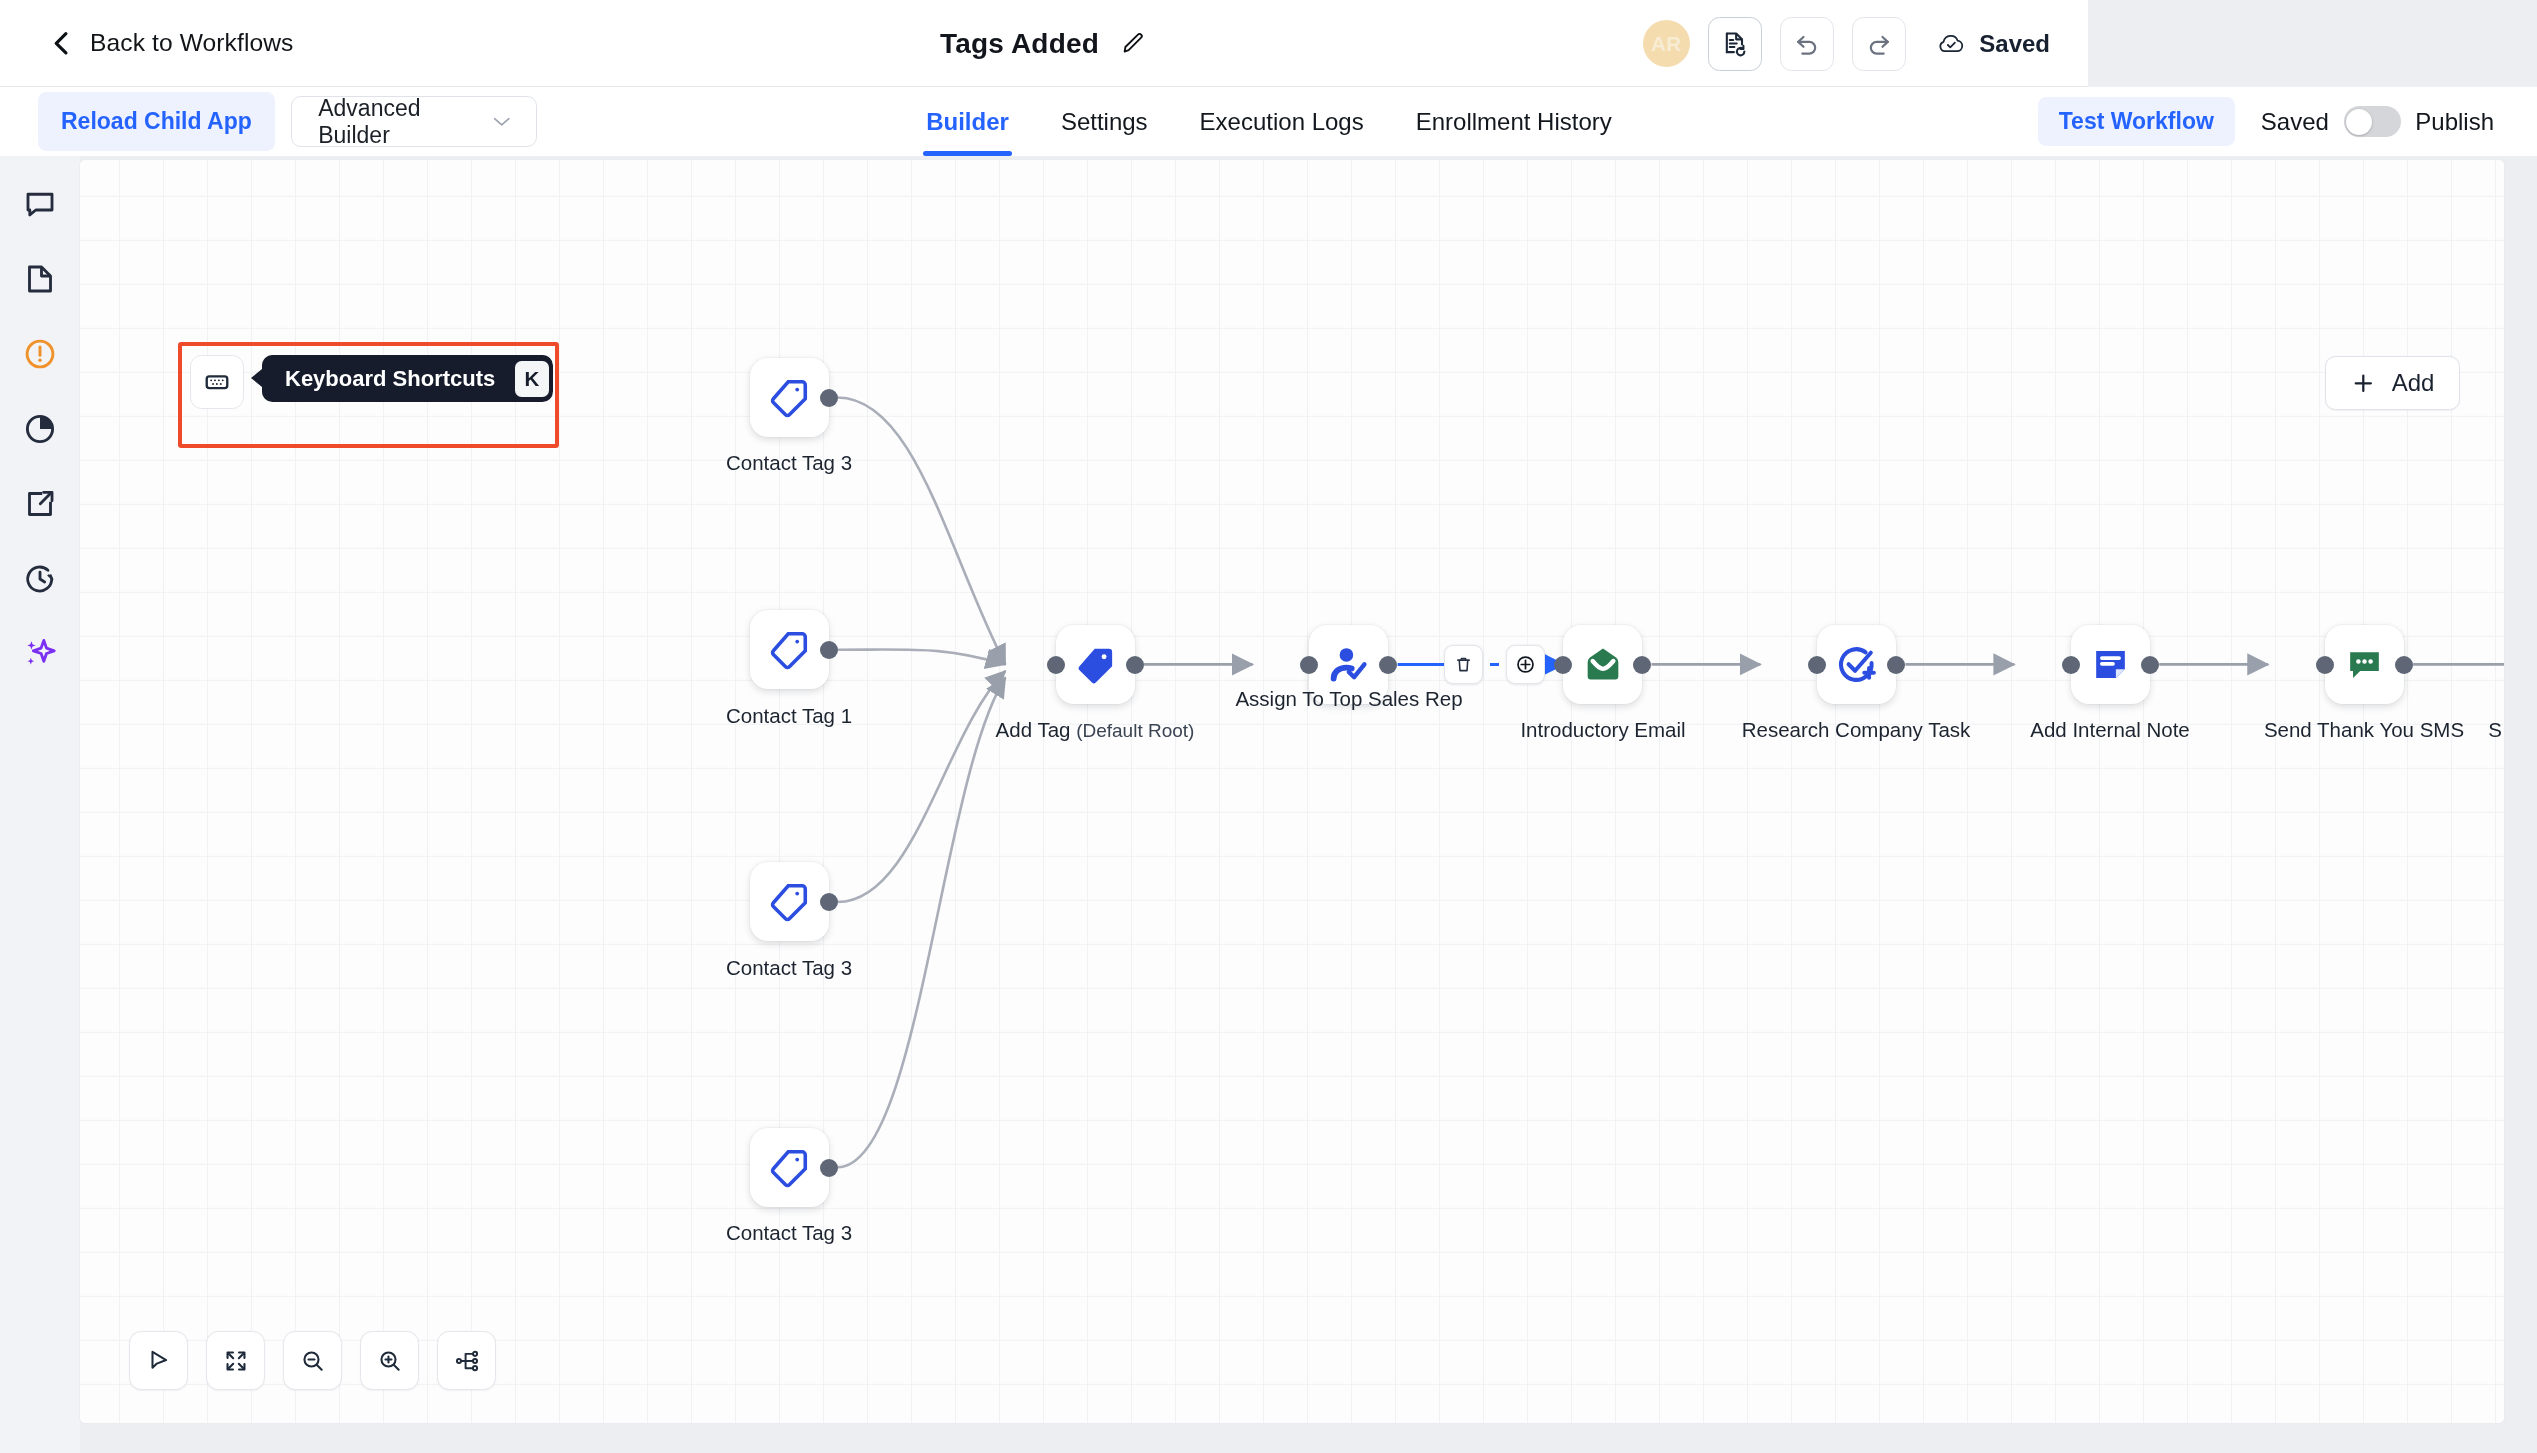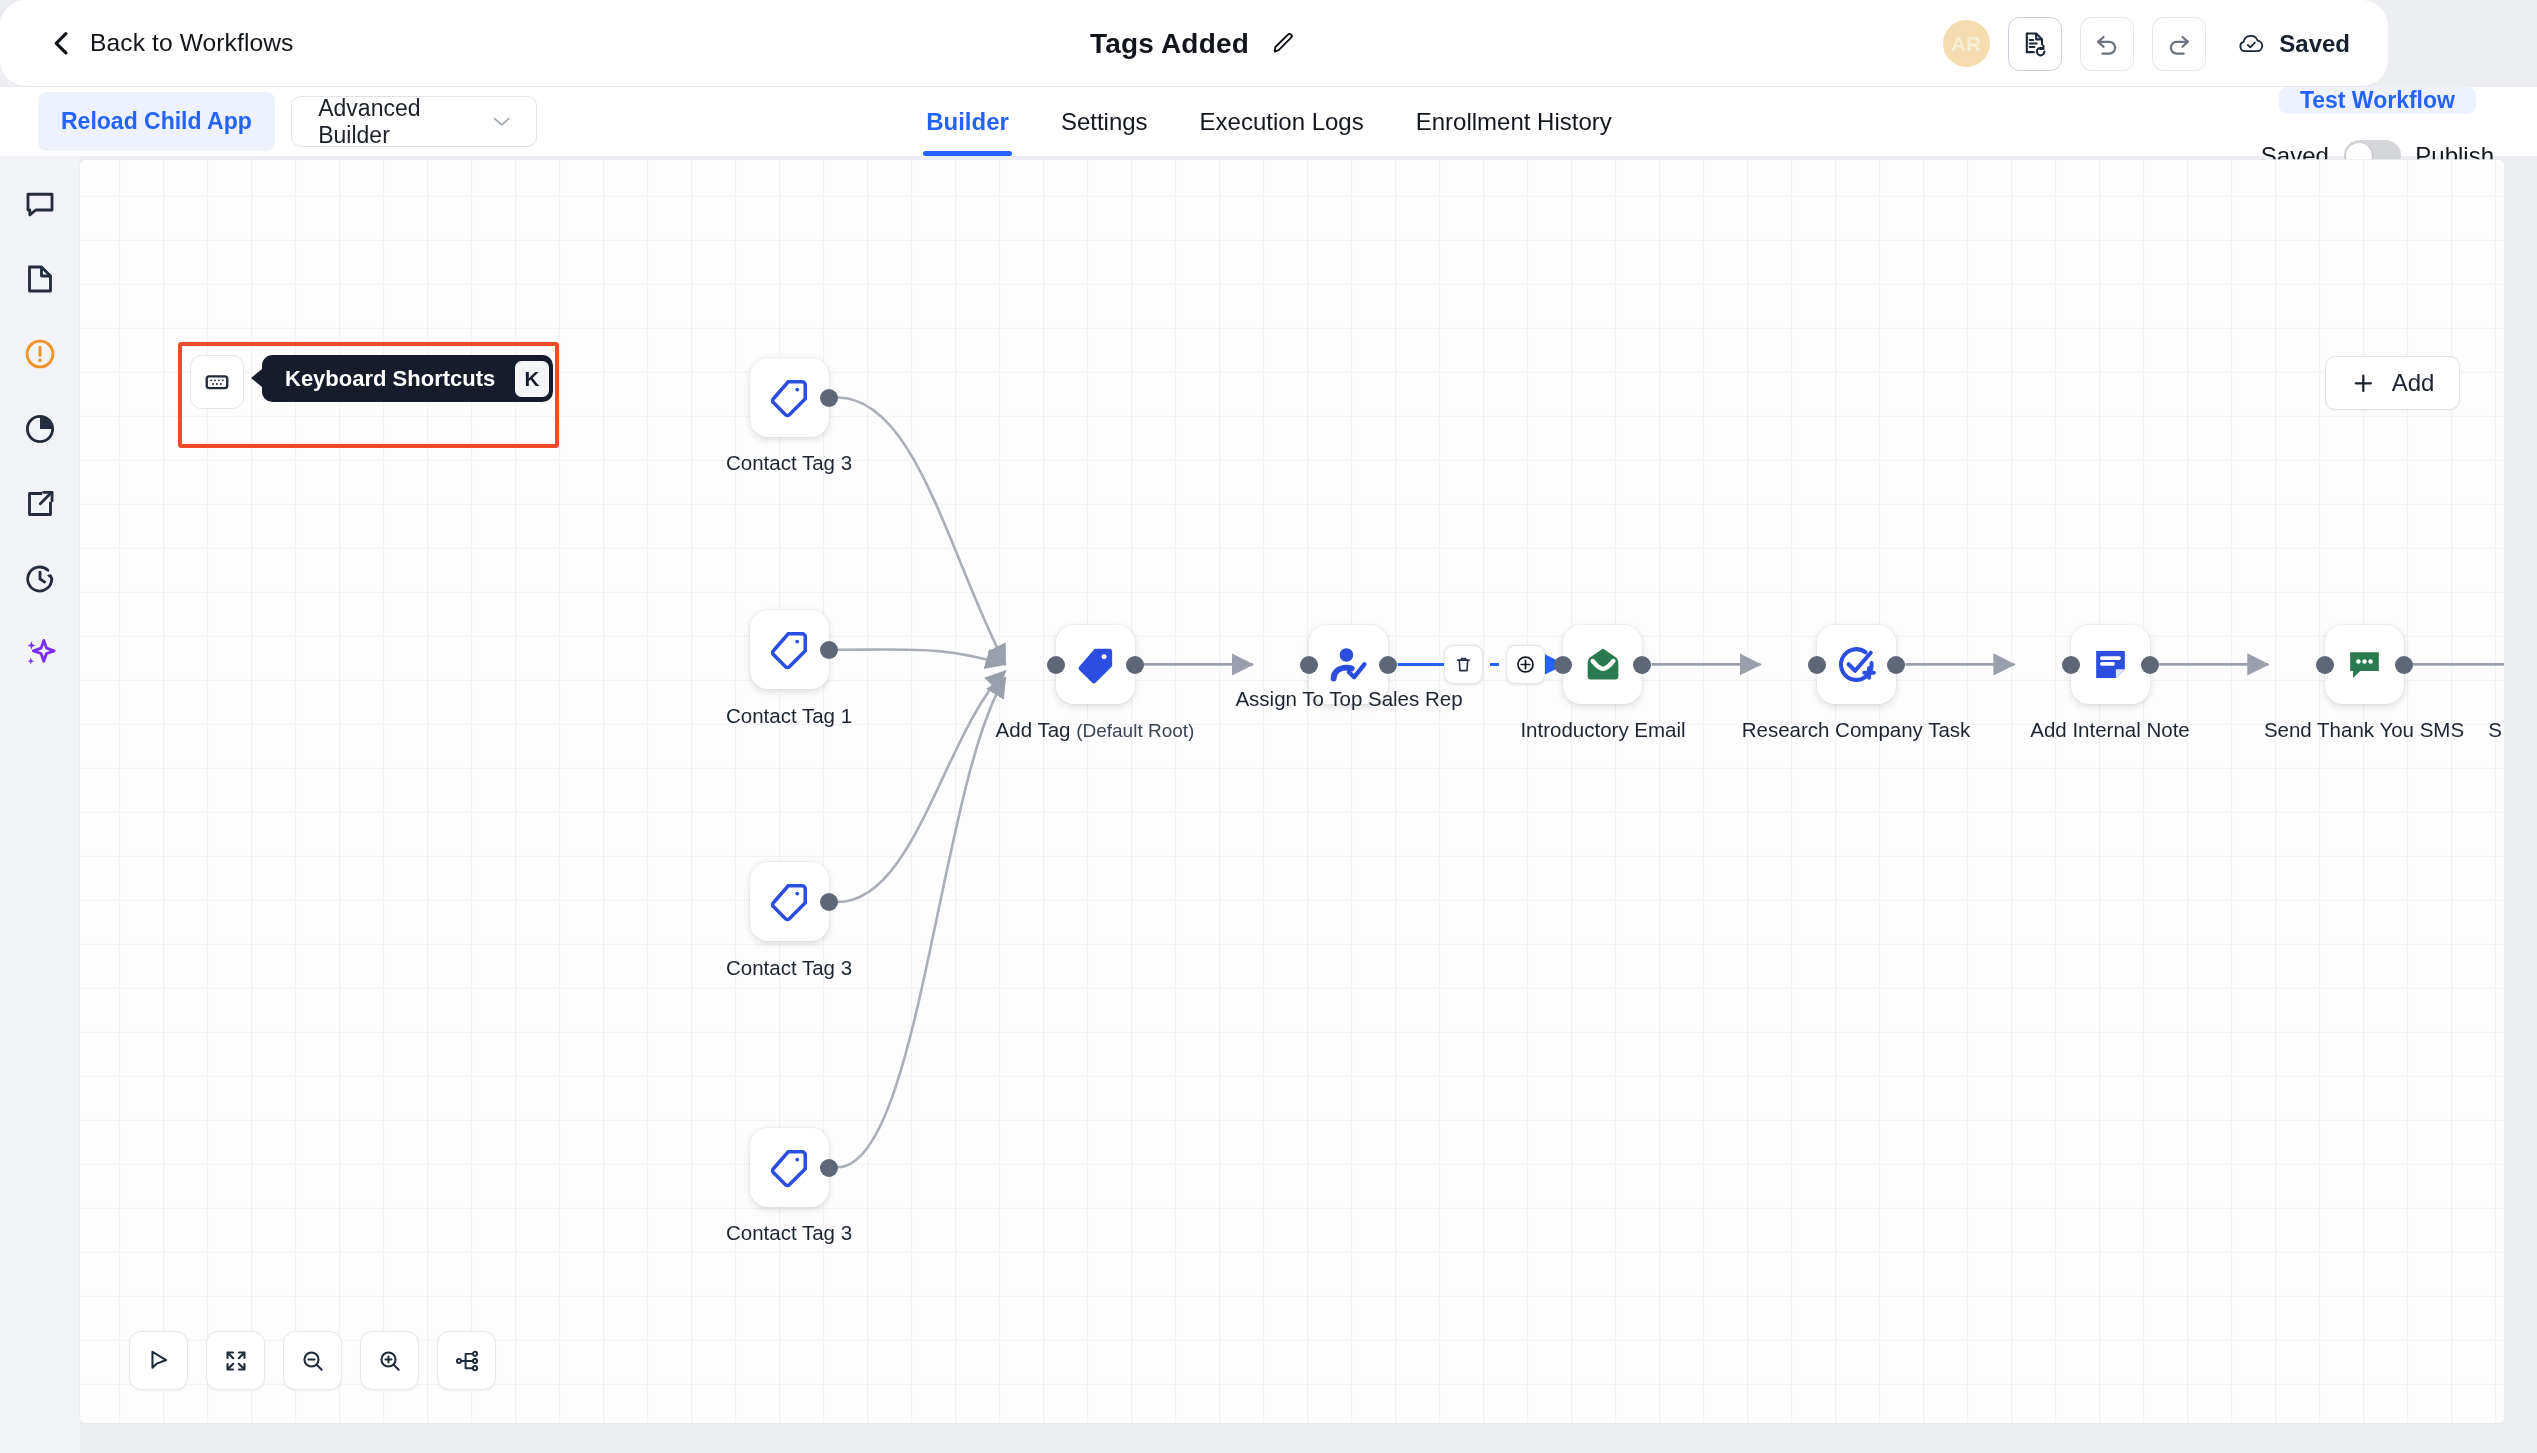--- a/index.html
+++ b/index.html
@@ -10,24 +10,24 @@
     overflow: hidden;
   }
   .app {
     position: relative;
     width: 2538px; height: 1454px;
     background: #eceef1;
   }
 
   
   .topbar {
-    position: absolute; left: 0; top: 0; width: 2388px; height: 87px;
+    position: absolute; left: 0; top: 0; width: 2088px; height: 87px;
     background: #ffffff;
     border-bottom: 0.8px solid #e6e8ec;
-    display: flex; align-items: center; border-radius: 26px;
+    display: flex; align-items: center;
   }
   .back-btn {
     display: flex; align-items: center; gap: 18px;
     margin-left: 51px; cursor: pointer;
   }
   .back-chevron { width: 21px; height: 24.6px; display:block; }
   .back-label { font-size: 24.6px; color: #111418; letter-spacing: 0.1px; }
 
   .title-wrap {
     position: absolute; left: 0; right: 0; top: 0; height: 87px;
@@ -87,21 +87,21 @@
     pointer-events: auto; cursor: pointer;
   }
   .tab.active { color: #2563ff; font-weight: 600; }
   .tab.active::after {
     content: ""; position: absolute; left: 23px; right: 23px; bottom: 0;
     height: 4.9px; background: #2563ff; border-radius: 2.5px;
   }
 
   .subbar-right {
     position: absolute; right: 44px; top: 87px; height: 69px;
-    display: flex; align-items: center; gap: 26px; flex-direction: column;
+    display: flex; align-items: center; gap: 26px;
   }
   .test-btn {
     height: 49px; padding: 0 21px; background: #eef2ff; color: #2563ff;
     border-radius: 8.2px; display: flex; align-items: center;
     font-size: 23px; font-weight: 600; cursor: pointer;
   }
   .pub-wrap { display: flex; align-items: center; gap: 14.7px; }
   .pub-label { font-size: 24px; color: #12171d; }
   .toggle {
     width: 57px; height: 31px; border-radius: 15.6px; background: #d4d6da;

